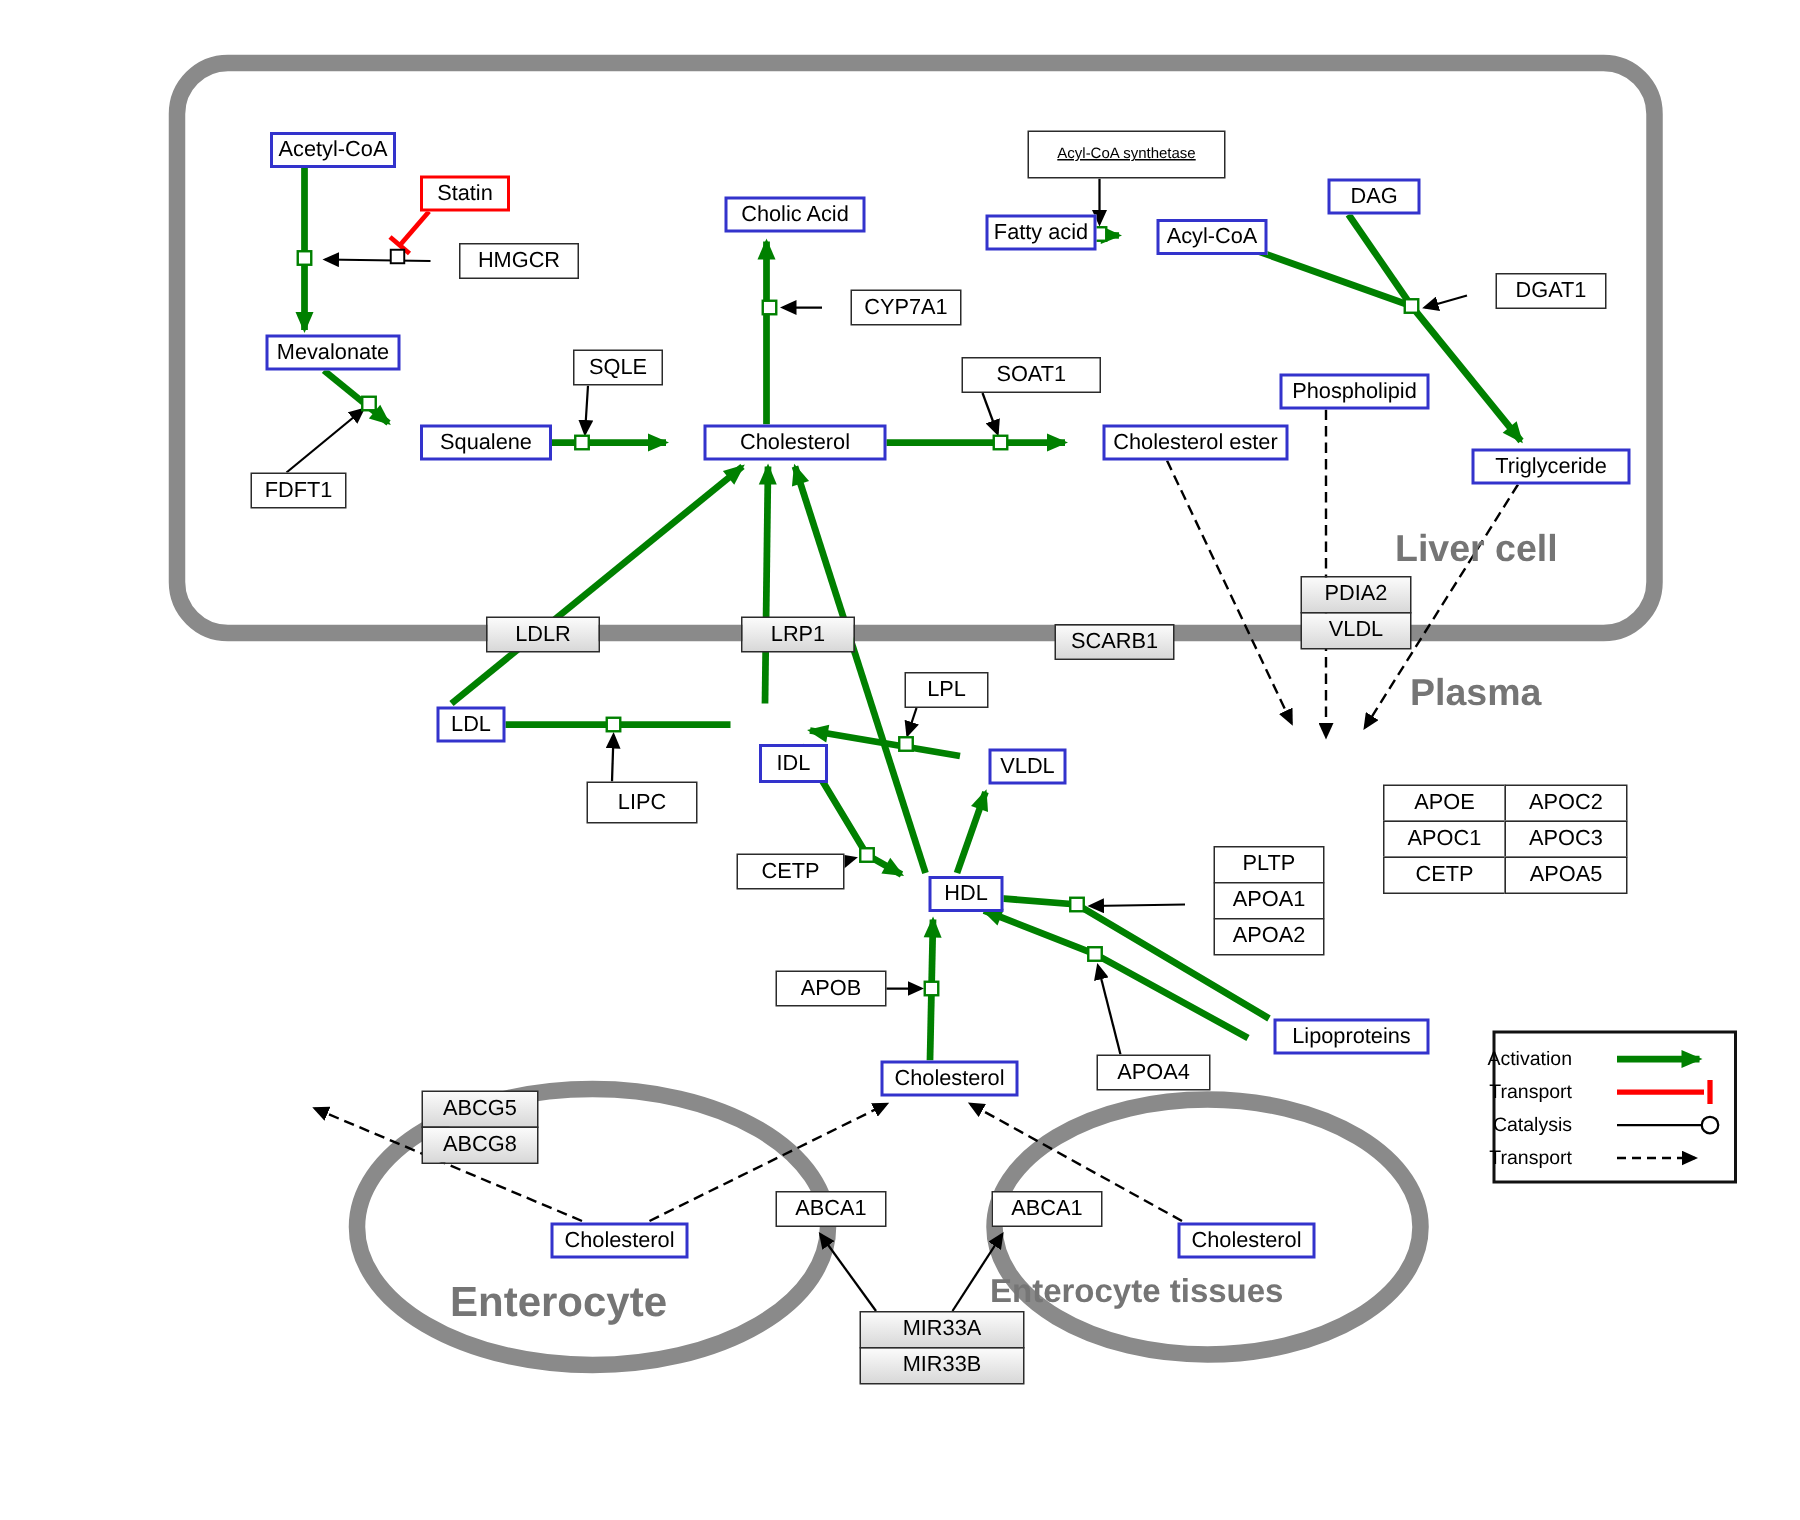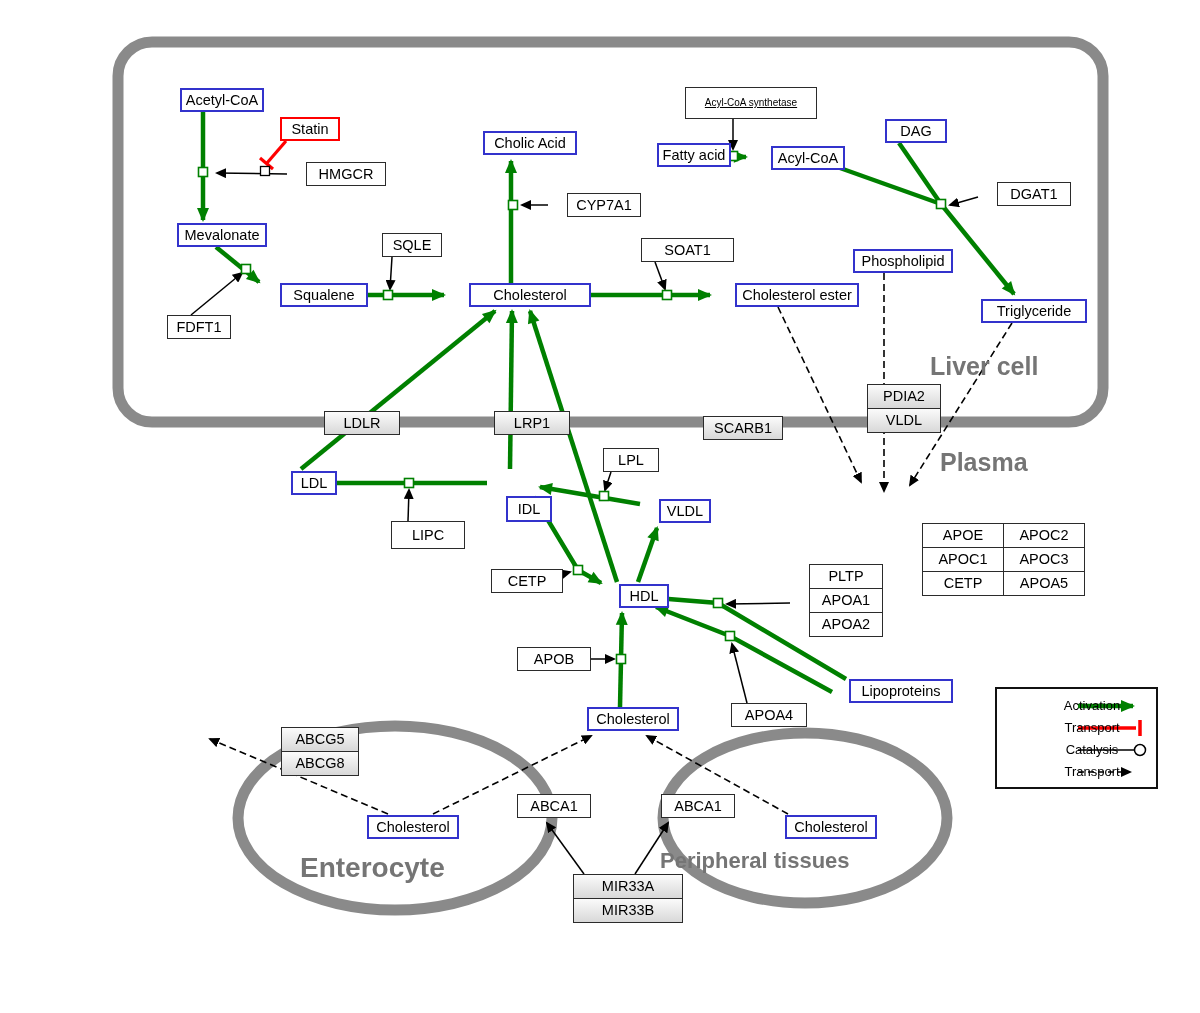--- a/index.html
+++ b/index.html
@@ -20,22 +20,22 @@
         font:14.5px "Liberation Sans",sans-serif;line-height:15px;margin-left:19px;}
   .met{border:2.5px solid var(--c-metabolite);}
   .gene{border:1.4px solid #2b2b2b;}
   .gray{background:linear-gradient(#fbfbfb,#d8d8d8);}
   .red{border:2.5px solid var(--c-inhibition);}
   .small{font-size:10px;line-height:14px;padding:1px;text-decoration:underline;}
   .region-label{position:absolute;font-weight:bold;color:var(--c-region_label);
                 text-align:left;}
   .legend-frame{position:absolute;left:995px;top:687px;width:163px;height:102px;
                 border:2.5px solid #111;background:none;box-sizing:border-box;}
-  .legend-label{position:absolute;left:1056px;width:72px;height:16px;
-                font:13px "Liberation Sans",sans-serif;color:#000;text-align:center;}
+  .legend-label{position:absolute;left:976px;width:72px;height:16px;
+                font:13px "Liberation Sans",sans-serif;color:#000;text-align:right;}
 </style>
 </head>
 <body>
 
 <div id="canvas">
 
   <svg id="edge-layer" width="1200" height="1013" viewBox="0 0 1200 1013">
     <defs>
       <marker id="mA" markerWidth="16" markerHeight="14" refX="13" refY="7" orient="auto" markerUnits="userSpaceOnUse">
         <path d="M1,1 L15,7 L1,13 Z" style="fill:var(--c-activation)"></path>
@@ -128,21 +128,21 @@
       <line x1="1140" y1="720" x2="1140" y2="736" style="stroke:var(--c-inhibition);stroke-width:3.5"></line>
       <line x1="1078" y1="750" x2="1134" y2="750" style="stroke:var(--c-catalysis);stroke-width:1.5"></line>
       <circle cx="1140" cy="750" r="5.5" style="fill:#fff;stroke:var(--c-catalysis);stroke-width:1.5"></circle>
       <line x1="1078" y1="772" x2="1130" y2="772" style="stroke:var(--c-transport);stroke-width:1.6;stroke-dasharray:6 4" marker-end="url(#mB)"></line>
     </g>
   </svg>
 
   <div class="region-label" style="left:930px;top:352px;width:170px;font-size:25px">Liver cell</div>
   <div class="region-label" style="left:940px;top:448px;width:155px;font-size:25px">Plasma</div>
   <div class="region-label" style="left:300px;top:852px;width:190px;font-size:28px">Enterocyte</div>
-  <div class="region-label" style="left:660px;top:848px;width:290px;font-size:22px">Peripheral tissues</div>
+  <div class="region-label" style="left:660px;top:848px;width:290px;font-size:22px">Enterocyte tissues</div>
 
   <div class="node met" style="left:161px;top:88px;width:84px;height:24px">Acetyl-CoA</div>
   <div class="node red" style="left:261px;top:117px;width:60px;height:24px">Statin</div>
   <div class="node gene" style="left:287px;top:162px;width:80px;height:24px">HMGCR</div>
   <div class="node met" style="left:158px;top:223px;width:90px;height:24px">Mevalonate</div>
   <div class="node gene" style="left:148px;top:315px;width:64px;height:24px">FDFT1</div>
   <div class="node met" style="left:261px;top:283px;width:88px;height:24px">Squalene</div>
   <div class="node gene" style="left:363px;top:233px;width:60px;height:24px">SQLE</div>
   <div class="node met" style="left:464px;top:131px;width:94px;height:24px">Cholic Acid</div>
   <div class="node gene" style="left:548px;top:193px;width:74px;height:24px">CYP7A1</div>

